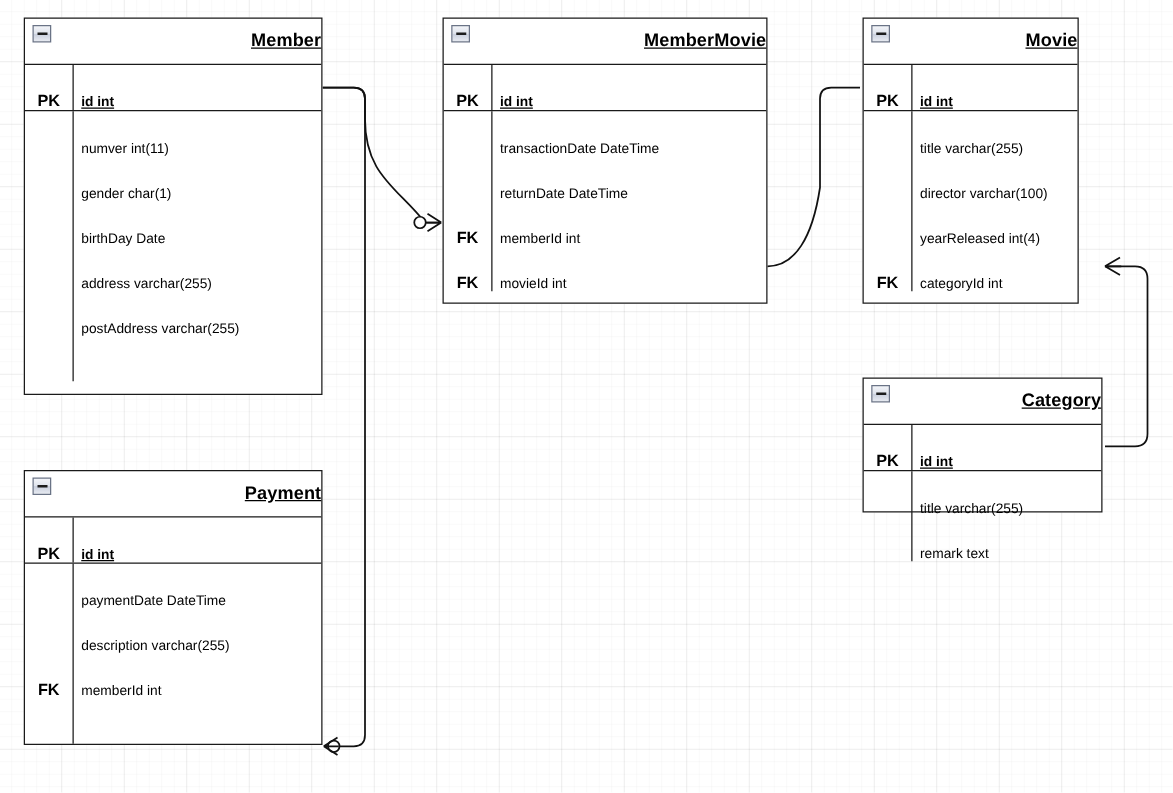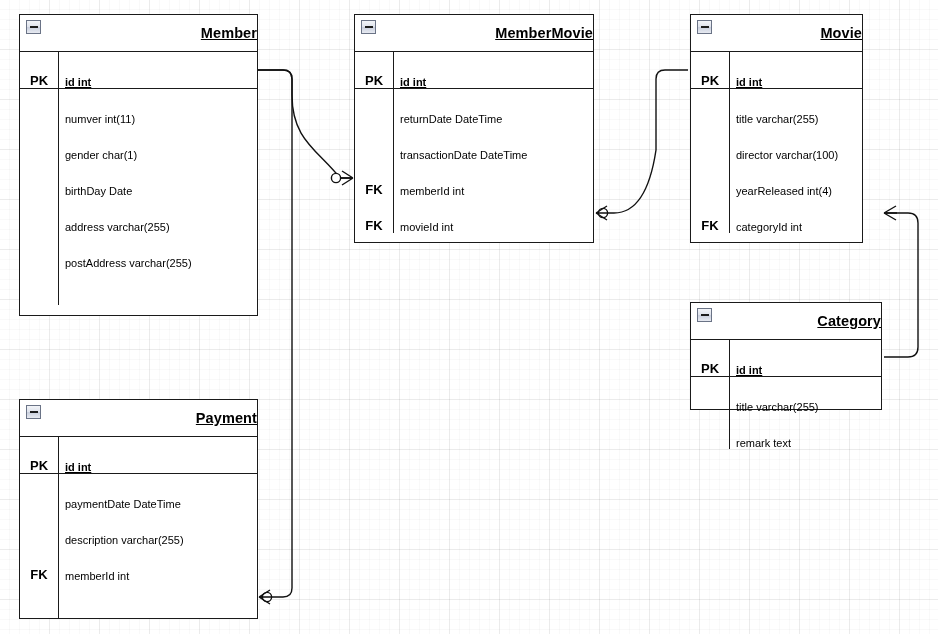--- a/index.html
+++ b/index.html
@@ -211,41 +211,41 @@
       <span class="keycol"></span>
       <span class="namecol">address varchar(255)</span>
     </div>
     <div class="row">
       <span class="keycol"></span>
       <span class="namecol">postAddress varchar(255)</span>
     </div>
   </div>
 </div>
 
-<div class="entity" id="ent-membermovie" style="left: 354px; top: 14px; width: 240px; height: 229px;">
+<div class="entity" id="ent-membermovie" style="left: 354px; top: 14px; width: 260px; height: 229px;">
   <div class="ent-header">
     <span class="collapse-box">
         <i></i>
       </span>
     <span class="ent-title">MemberMovie</span>
   </div>
   <div class="ent-body">
     <div class="bodysep" style="top: 37px; height: 144px;"></div>
     <div class="row pkrow">
       <span class="vsep"></span>
       <span class="keycol">PK</span>
       <span class="namecol pk">id int</span>
     </div>
     <div class="row">
       <span class="keycol"></span>
+      <span class="namecol">transactionDate DateTime</span>
+    </div>
+    <div class="row">
+      <span class="keycol"></span>
       <span class="namecol">returnDate DateTime</span>
-    </div>
-    <div class="row">
-      <span class="keycol"></span>
-      <span class="namecol">transactionDate DateTime</span>
     </div>
     <div class="row">
       <span class="keycol">FK</span>
       <span class="namecol">memberId int</span>
     </div>
     <div class="row">
       <span class="keycol">FK</span>
       <span class="namecol">movieId int</span>
     </div>
   </div>
@@ -302,21 +302,21 @@
       <span class="keycol"></span>
       <span class="namecol">title varchar(255)</span>
     </div>
     <div class="row">
       <span class="keycol"></span>
       <span class="namecol">remark text</span>
     </div>
   </div>
 </div>
 
-<div class="entity" id="ent-payment" style="left: 19px; top: 399px; width: 239px; height: 220px;">
+<div class="entity" id="ent-payment" style="left: 19px; top: 376px; width: 239px; height: 220px;">
   <div class="ent-header">
     <span class="collapse-box">
         <i></i>
       </span>
     <span class="ent-title">Payment</span>
   </div>
   <div class="ent-body">
     <div class="bodysep" style="top: 37px; height: 144px;"></div>
     <div class="row pkrow">
       <span class="vsep"></span>

